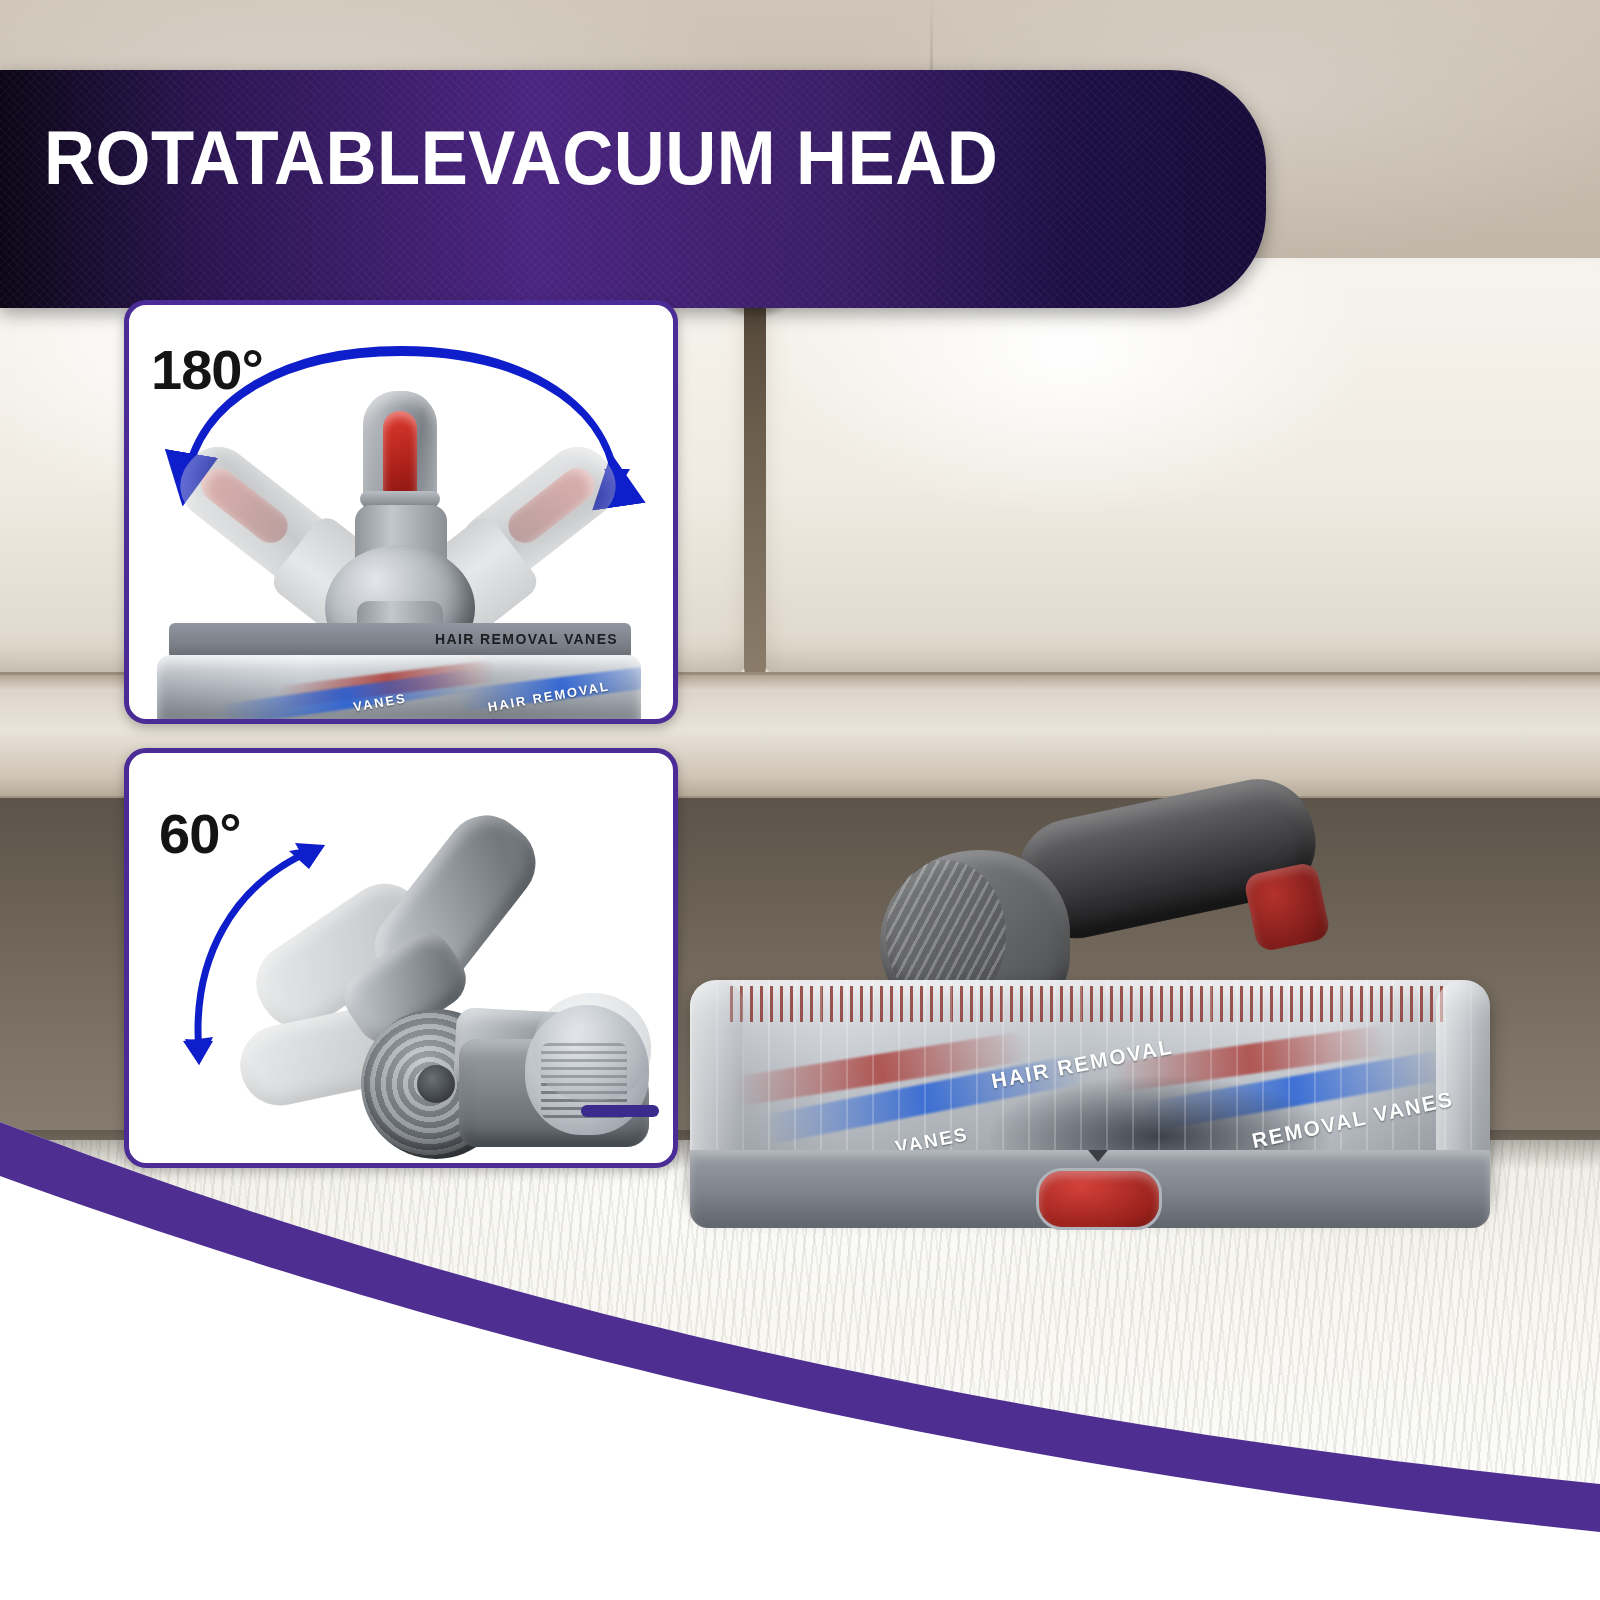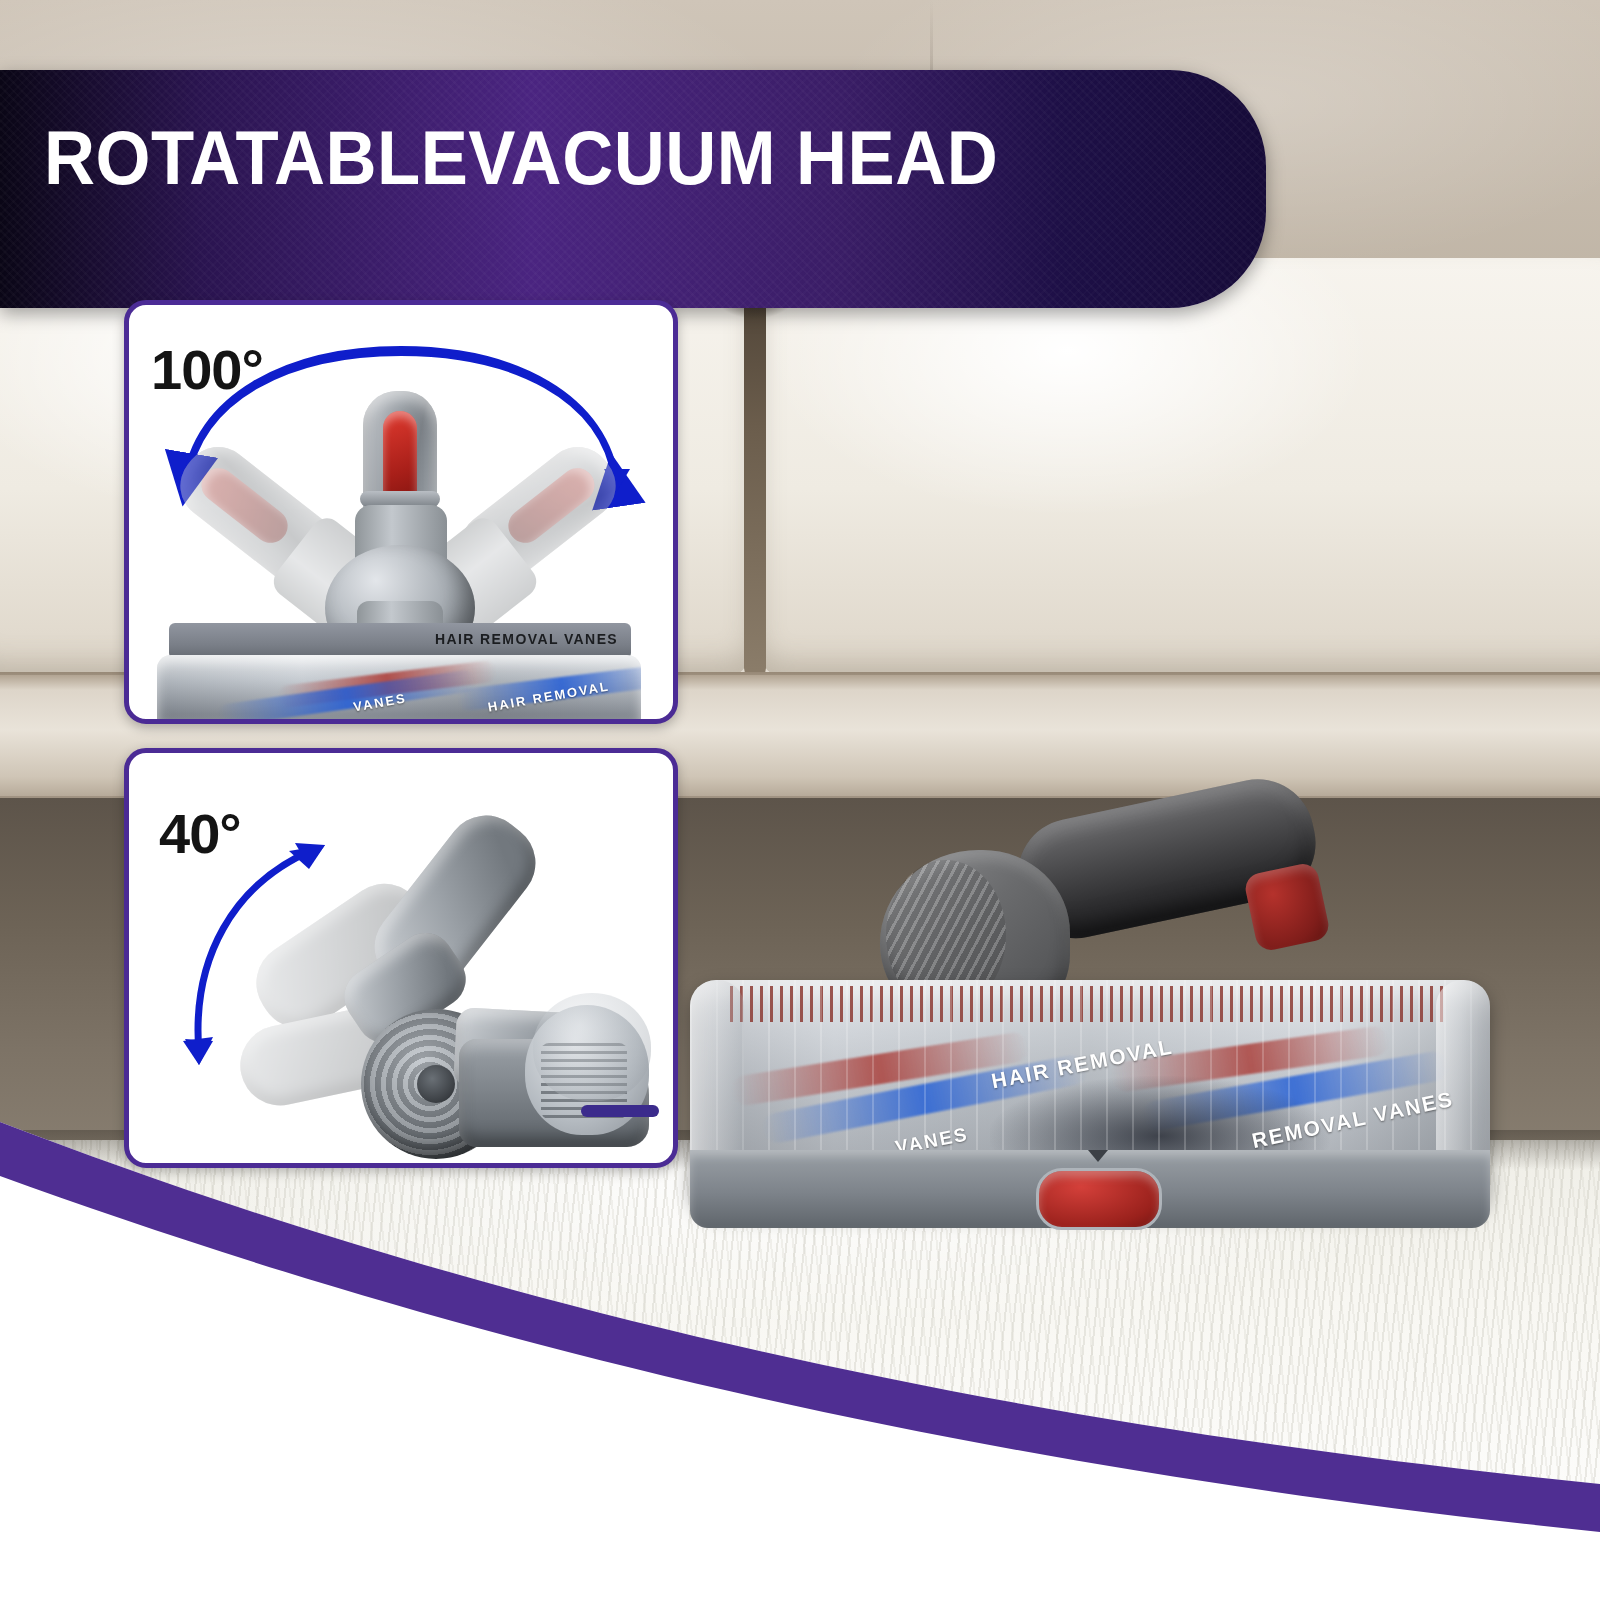--- a/index.html
+++ b/index.html
@@ -222,21 +222,21 @@
     <div class="foot-red"></div>
   </div>
 
   <div class="banner">
     <div class="banner-tex"></div>
     <div class="banner-title">ROTATABLEVACUUM HEAD</div>
   </div>
 
   <div class="card card1">
 
-    <span class="deg-label" style="left:22px;top:32px;">100°</span>
+    <span class="deg-label" style="left:22px;top:32px;">180°</span>
 
     <svg class="arc-svg" viewBox="0 0 544 414">
       <defs>
         <marker id="ah180L" markerWidth="9" markerHeight="9" refX="4.5" refY="4.5" orient="auto">
           <path d="M0,0 L9,4.5 L0,9 z" fill="#0f1ecb"></path>
         </marker>
         <marker id="ah180R" markerWidth="9" markerHeight="9" refX="4.5" refY="4.5" orient="auto">
           <path d="M0,0 L9,4.5 L0,9 z" fill="#0f1ecb"></path>
         </marker>
       </defs>
@@ -275,21 +275,21 @@
       <div class="c1-strp" style="left:120px;top:18px;width:220px;background:linear-gradient(90deg,rgba(150,40,36,0),rgba(172,50,44,.8),rgba(150,40,36,0));transform:rotate(-7deg);"></div>
       <div class="c1-strp" style="left:60px;top:32px;width:260px;background:linear-gradient(90deg,rgba(30,80,200,0),rgba(34,92,214,.85),rgba(30,80,200,0));transform:rotate(-8deg);"></div>
       <div class="c1-strp" style="left:300px;top:22px;width:210px;background:linear-gradient(90deg,rgba(30,80,200,0),rgba(34,92,214,.85),rgba(30,80,200,0));transform:rotate(-7deg);"></div>
       <span class="vane-text" style="left:196px;top:40px;font-size:13px;transform:rotate(-10deg);">VANES</span>
       <span class="vane-text" style="left:330px;top:34px;font-size:13px;transform:rotate(-10deg);">HAIR REMOVAL</span>
     </div>
   </div>
 
   <div class="card card2">
 
-    <span class="deg-label" style="left:30px;top:48px;">40°</span>
+    <span class="deg-label" style="left:30px;top:48px;">60°</span>
 
     <svg class="arc-svg" viewBox="0 0 544 410">
       <path d="M70,300 C62,206 104,130 186,96" fill="none" stroke="#0f1ecb" stroke-width="7" stroke-linecap="round"></path>
       <path d="M196,92 l-30,-2 l14,24 z" fill="#0f1ecb"></path>
       <path d="M196,92 l-36,6 l20,18 z" fill="#0f1ecb"></path>
       <path d="M70,312 l-14,-26 l28,2 z" fill="#0f1ecb"></path>
       <path d="M70,312 l-16,-24 l30,-4 z" fill="#0f1ecb"></path>
     </svg>
 
     <div class="ghost" style="position:absolute;left:110px;top:150px;width:260px;height:220px;">

